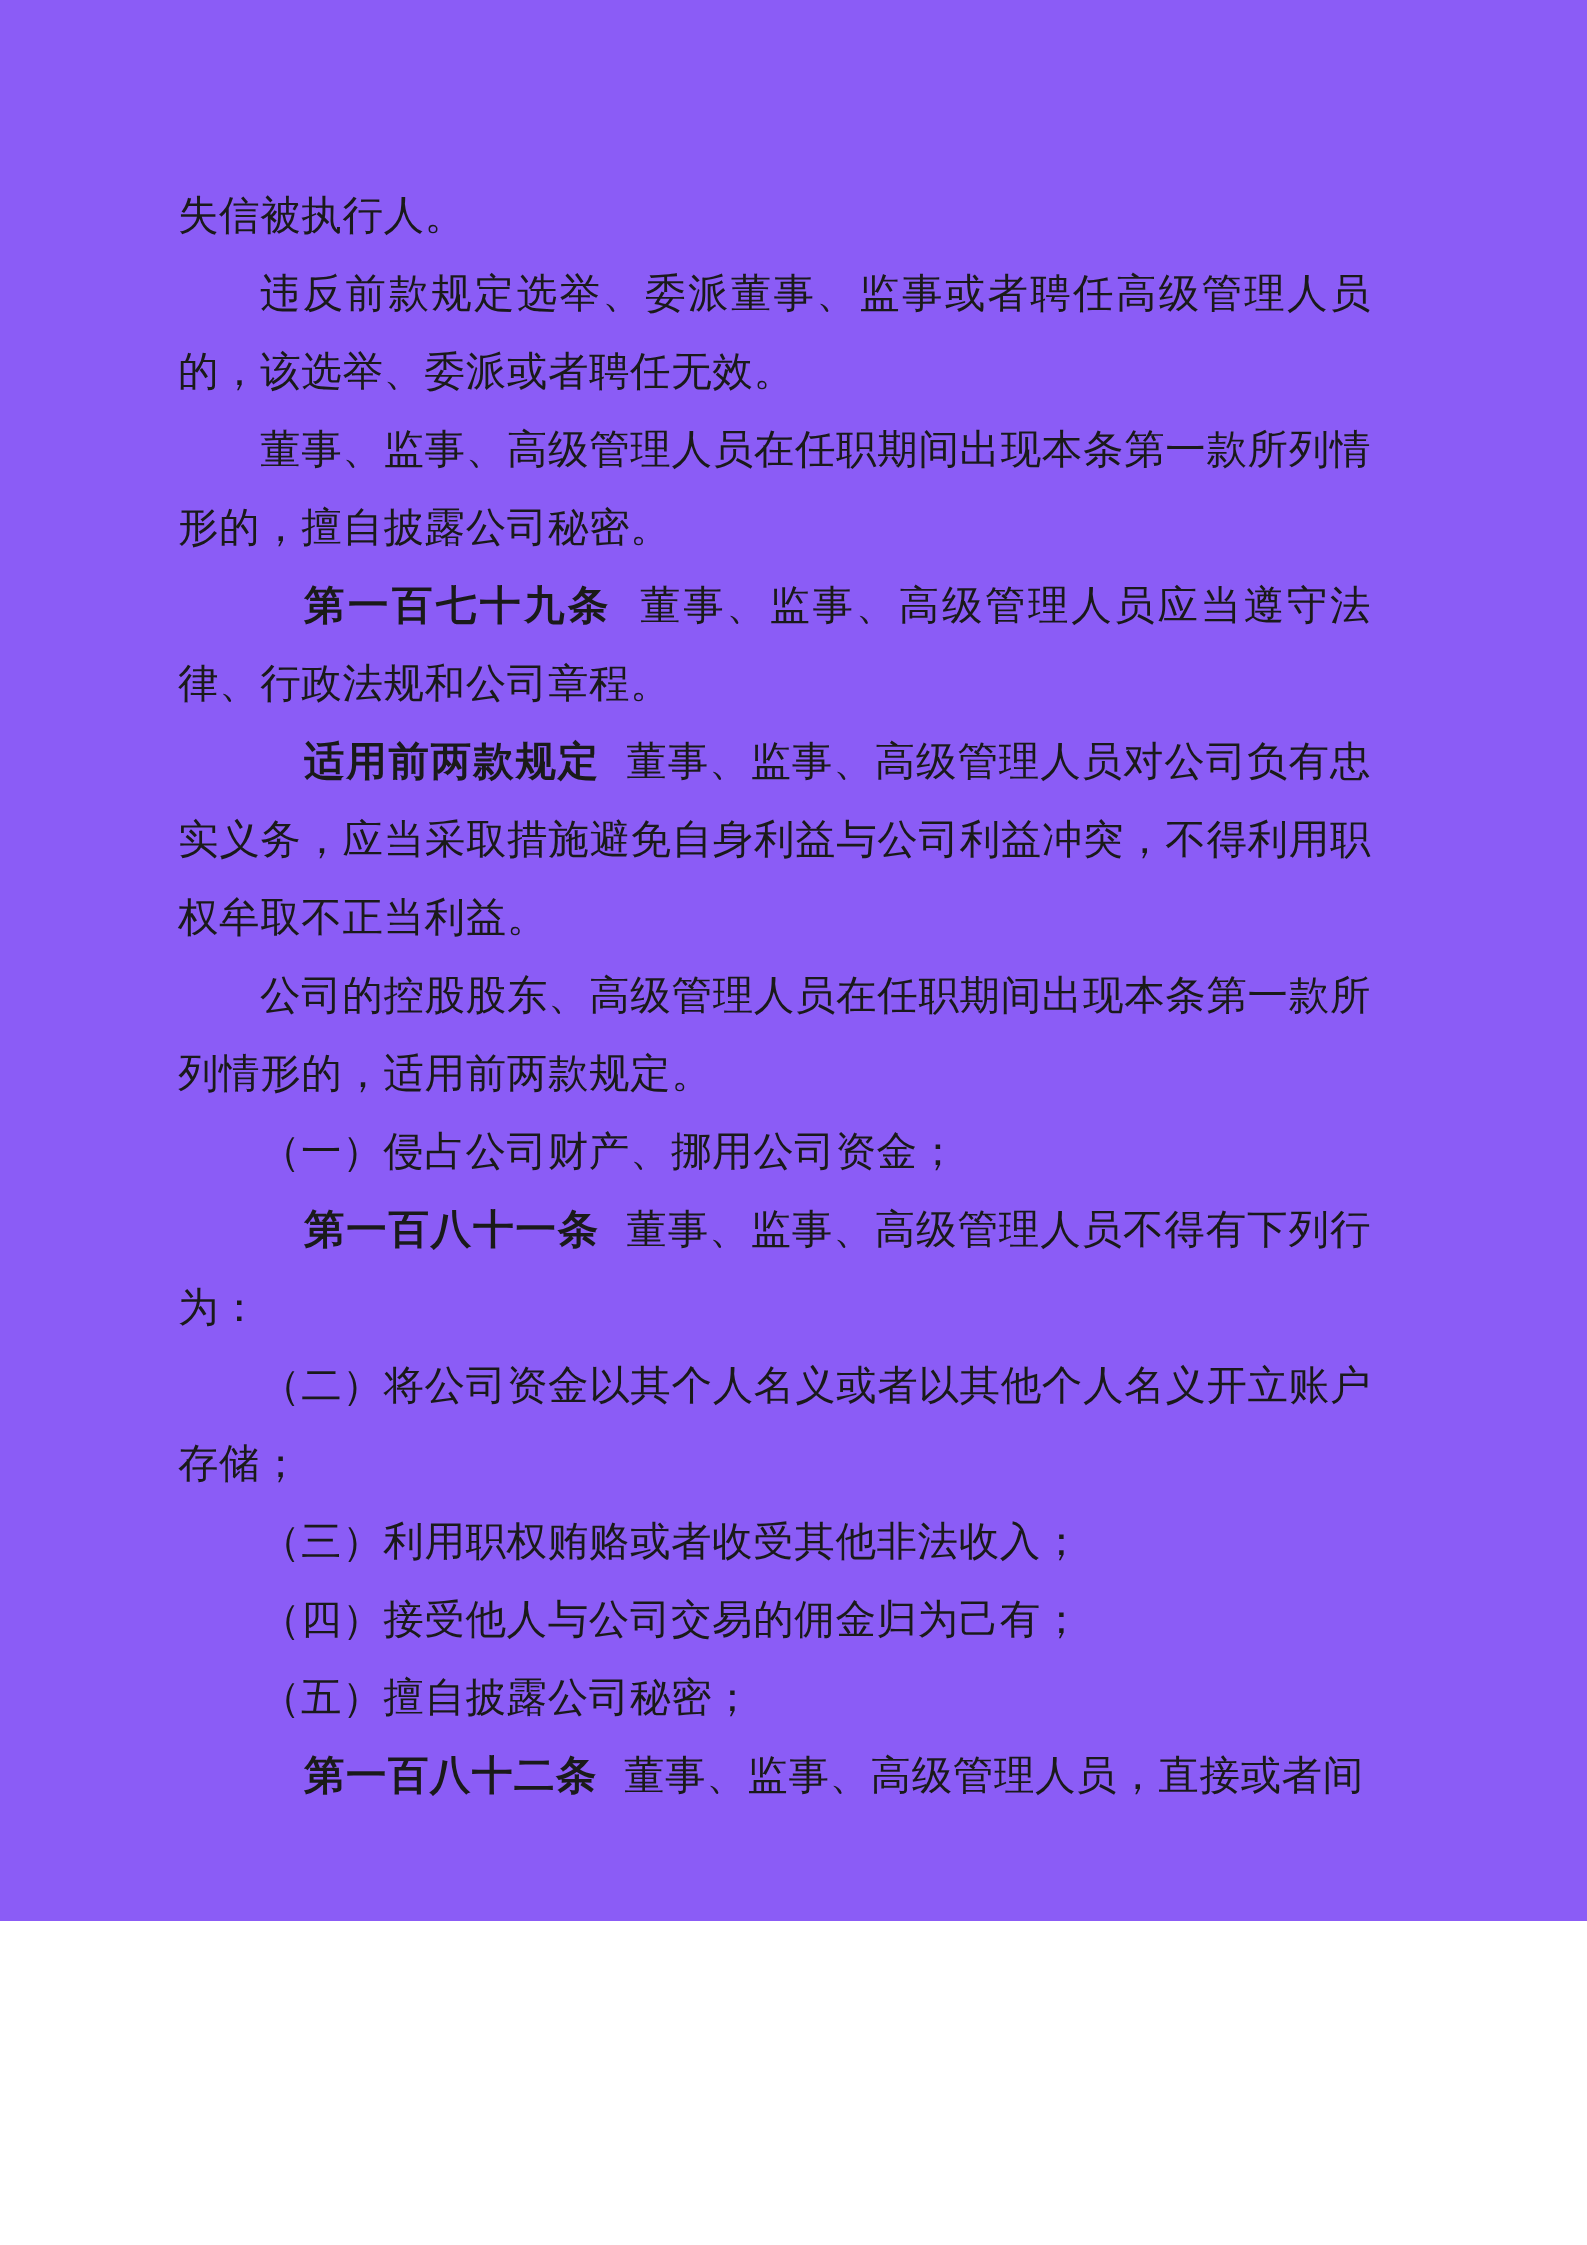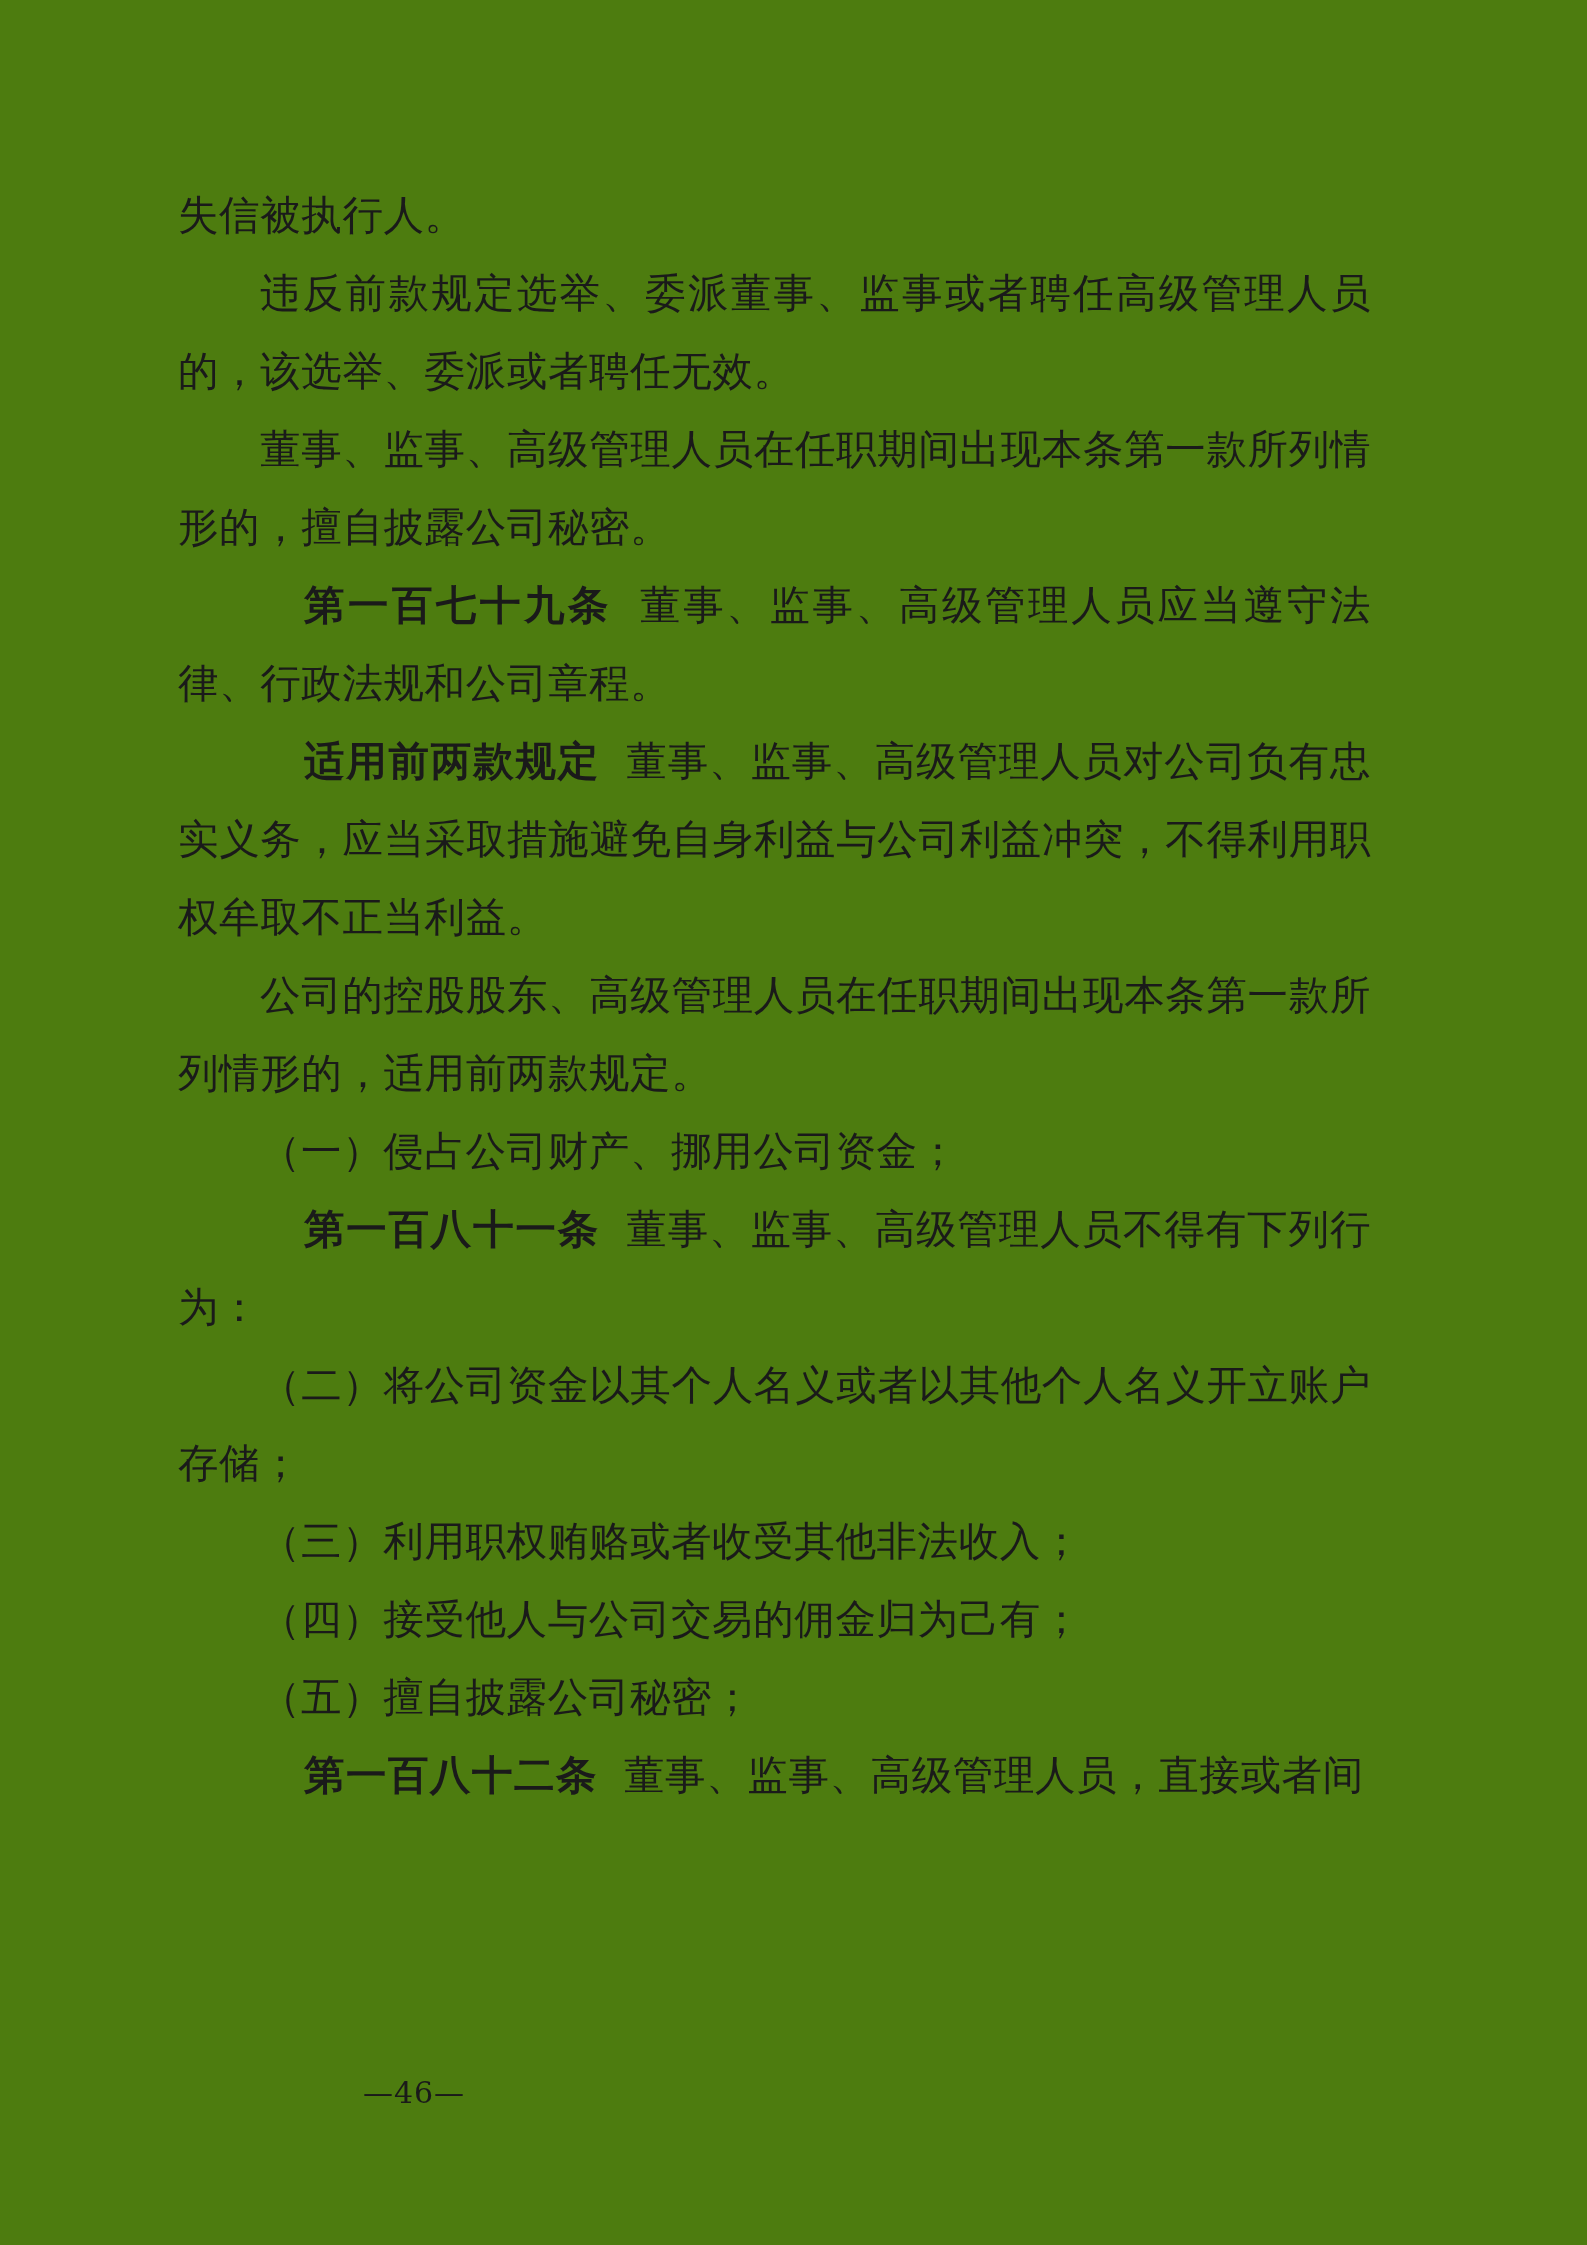--- a/index.html
+++ b/index.html
@@ -7,22 +7,22 @@
     padding: 0;
     background: #ffffff;
   }
   body {
     font-family: "DejaVu Serif", serif;
     color: #1a1a1a;
   }
   .page {
     position: relative;
     width: 1587px;
-    height: 2245px;
-    background: #4d7c0f;
+    height: 1921px;
+    background: #8b5cf6;
     box-sizing: border-box;
     overflow: hidden;
   }
   .content {
     position: absolute;
     left: 178px;
     top: 176px;
     width: 1193px;
   }
   .para {

